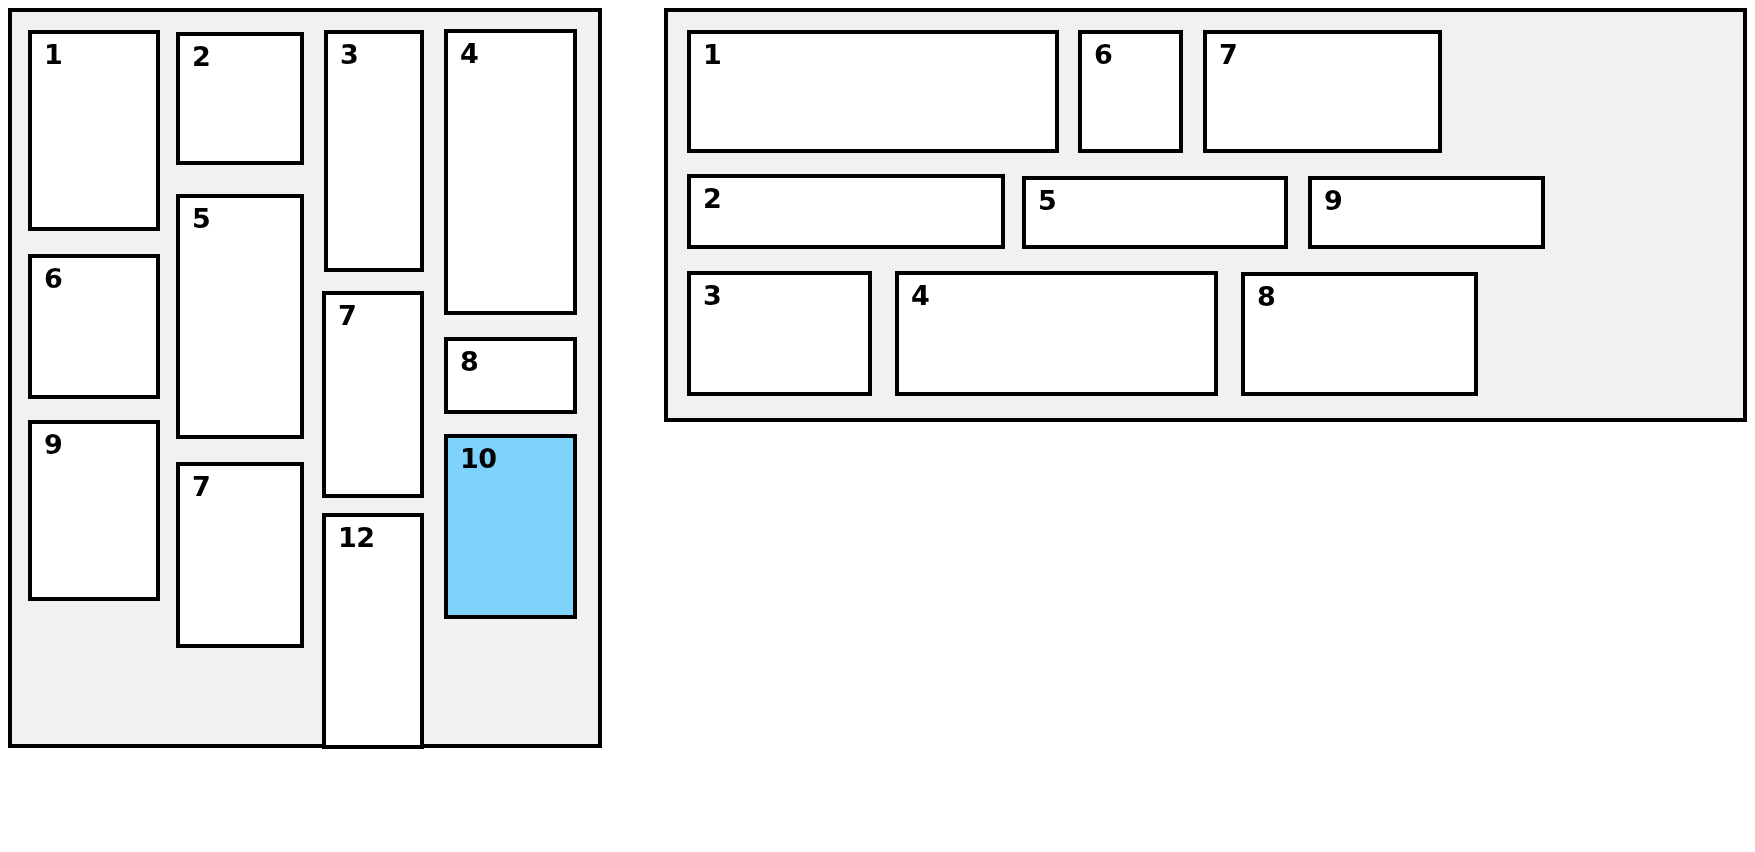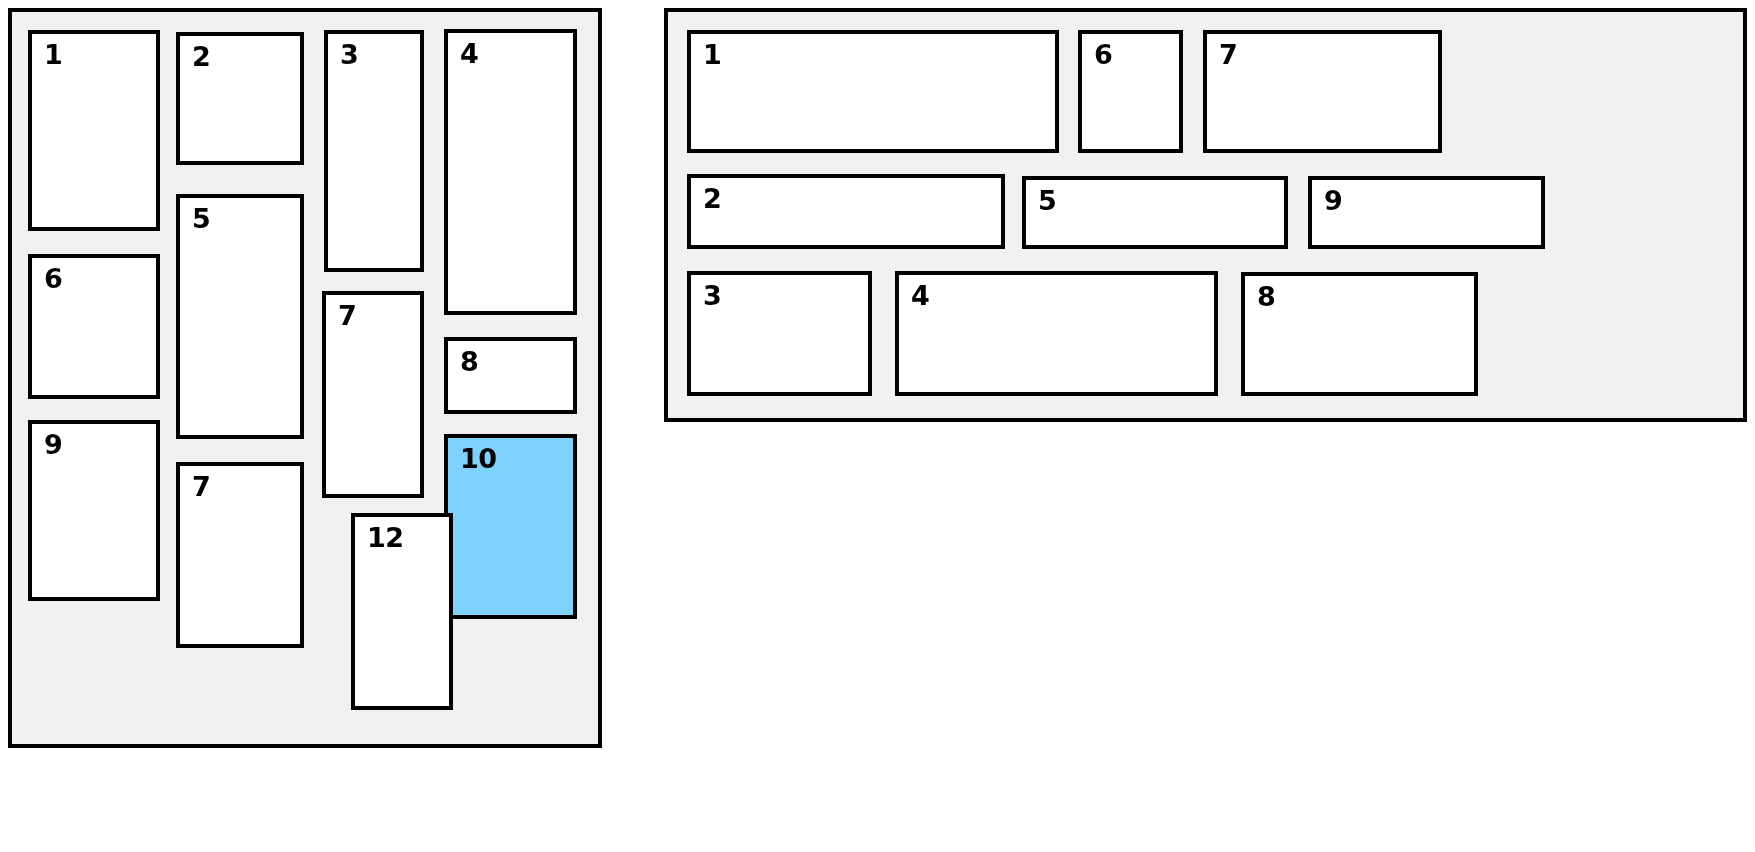--- a/index.html
+++ b/index.html
@@ -77,21 +77,21 @@
       </div>
       <div class="box" style="left: 16px; top: 408px; width: 132px; height: 181px; background: rgb(255, 255, 255); border-color: rgb(0, 0, 0);">
         <span class="box-label">9</span>
       </div>
       <div class="box" style="left: 432px; top: 422px; width: 133px; height: 185px; background: #7dd3fc; border-color: rgb(0, 0, 0);">
         <span class="box-label">10</span>
       </div>
       <div class="box" style="left: 164px; top: 450px; width: 128px; height: 186px; background: rgb(255, 255, 255); border-color: rgb(0, 0, 0);">
         <span class="box-label">7</span>
       </div>
-      <div class="box" style="left: 310px; top: 501px; width: 102px; height: 197px; background: rgb(255, 255, 255); border-color: rgb(0, 0, 0); margin-left: 29px;">
+      <div class="box" style="left: 310px; top: 501px; width: 102px; height: 236px; background: rgb(255, 255, 255); border-color: rgb(0, 0, 0);">
         <span class="box-label">12</span>
       </div>
     </div>
     <div class="panel" style="left: 664px; top: 8px; width: 1083px; height: 414px; background: rgb(241, 241, 241); border-color: rgb(0, 0, 0);">
       <div class="box" style="left: 19px; top: 18px; width: 372px; height: 123px; background: rgb(255, 255, 255); border-color: rgb(0, 0, 0);">
         <span class="box-label">1</span>
       </div>
       <div class="box" style="left: 410px; top: 18px; width: 105px; height: 123px; background: rgb(255, 255, 255); border-color: rgb(0, 0, 0);">
         <span class="box-label">6</span>
       </div>

